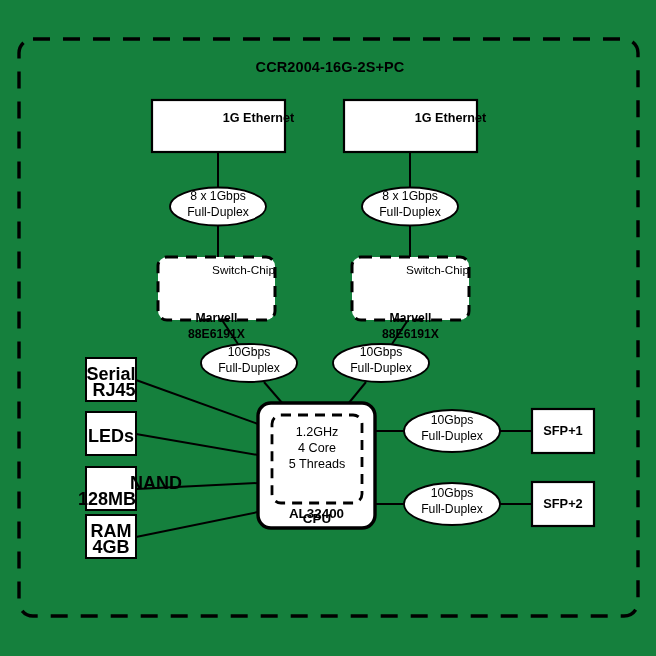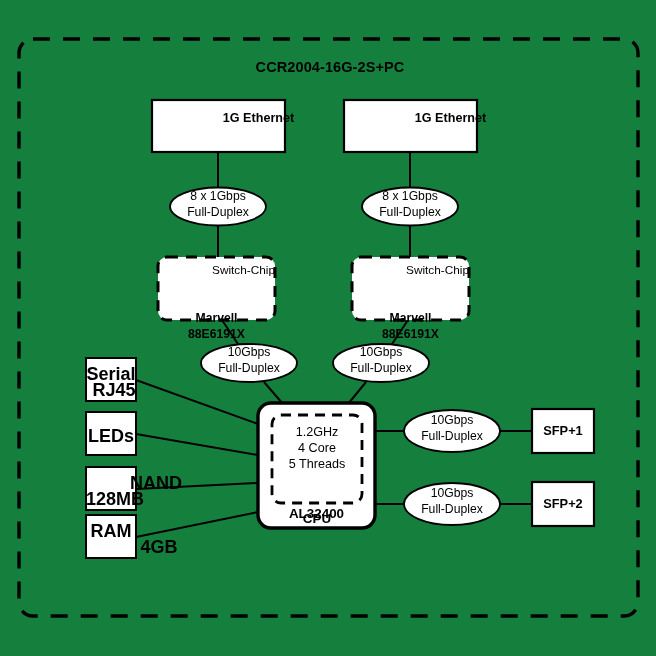--- a/index.html
+++ b/index.html
@@ -165,24 +165,24 @@
 
   <div class="lbl t-ell" style="left:333px; top:345px; width:96px;">10Gbps</div>
   <div class="lbl t-ell" style="left:333px; top:361px; width:96px;">Full-Duplex</div>
 
   <div class="lbl t-per" style="left:86px; top:364px; width:50px;">Serial</div>
   <div class="lbl t-per" style="left:80px; top:380px; width:68px;">RJ45</div>
 
   <div class="lbl t-per" style="left:86px; top:426px; width:50px;">LEDs</div>
 
   <div class="lbl t-per" style="left:86px; top:473px; width:50px;margin-left:44px;">NAND</div>
-  <div class="lbl t-per" style="left:86px; top:489px; width:50px;">128MB</div>
+  <div class="lbl t-per" style="left:78px; top:489px; width:50px;">128MB</div>
 
   <div class="lbl t-per" style="left:86px; top:521px; width:50px;">RAM</div>
-  <div class="lbl t-per" style="left:86px; top:537px; width:50px;padding-left:48px;">4GB</div>
+  <div class="lbl t-per" style="left:86px; top:537px; width:50px;">4GB</div>
 
   <div class="lbl t-cpu-spec" style="left:272px; top:425px; width:90px;">1.2GHz</div>
   <div class="lbl t-cpu-spec" style="left:272px; top:441px; width:90px;">4 Core</div>
   <div class="lbl t-cpu-spec" style="left:272px; top:457px; width:90px;">5 Threads</div>
   <div class="lbl t-cpu-word" style="left:272px; top:478px; width:90px;">CPU</div>
   <div class="lbl t-soc" style="left:258px; top:506px; width:117px;">AL32400</div>
 
   <div class="lbl t-ell" style="left:404px; top:413px; width:96px;">10Gbps</div>
   <div class="lbl t-ell" style="left:404px; top:429px; width:96px;">Full-Duplex</div>
 

